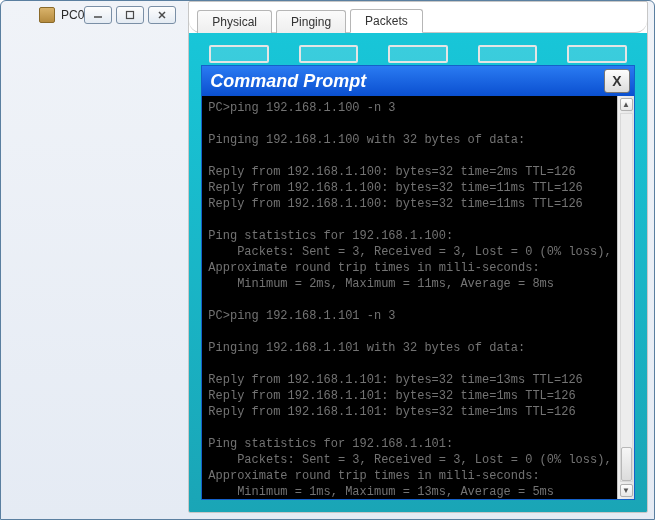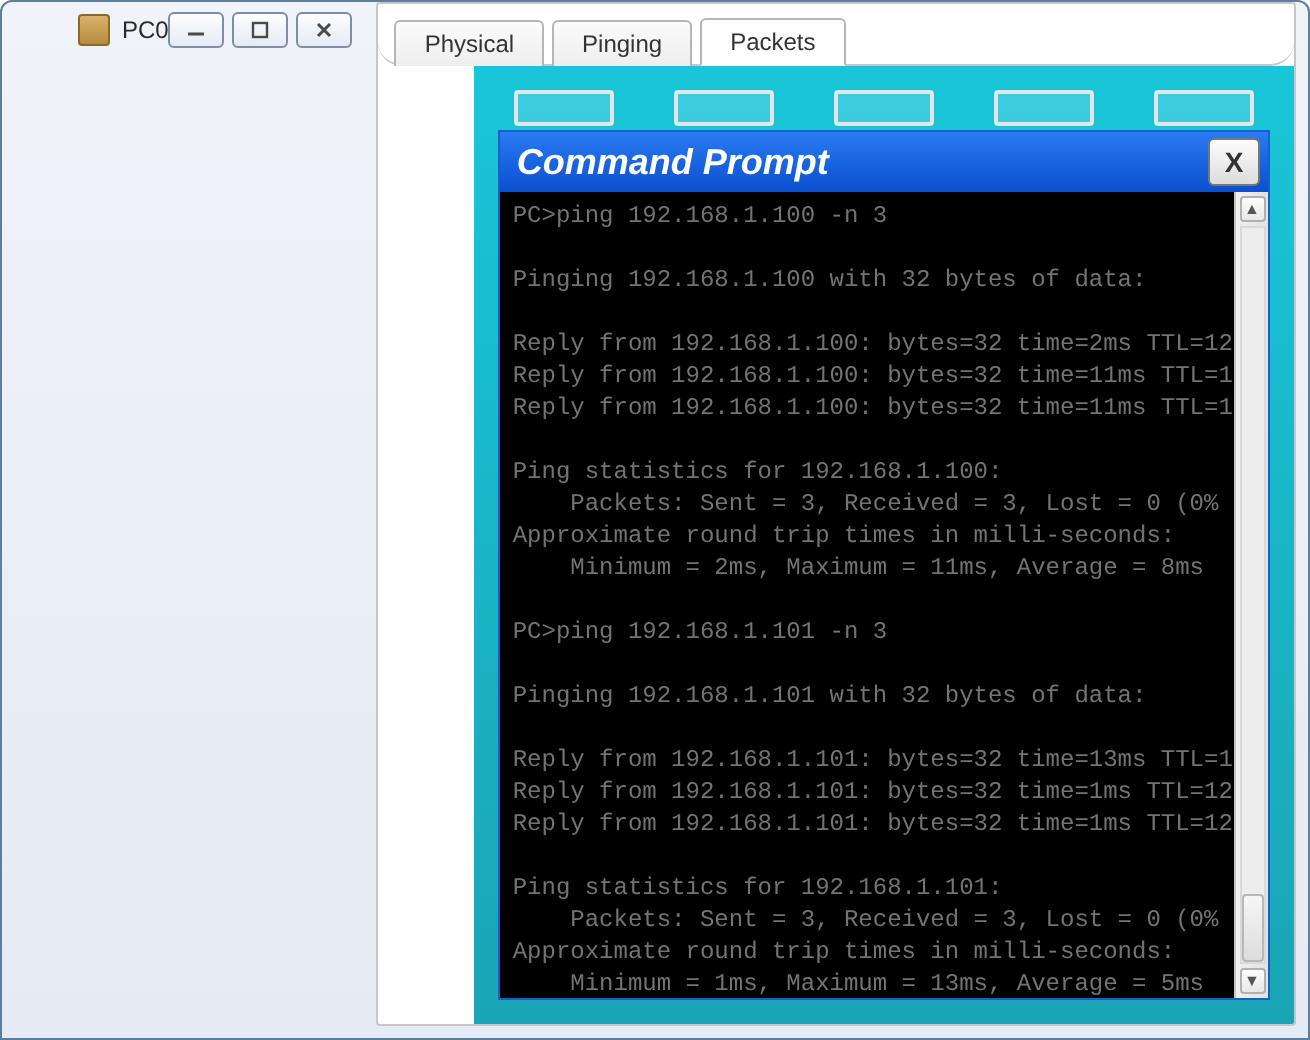--- a/index.html
+++ b/index.html
@@ -9,21 +9,21 @@
   .titlebar-left { display:flex; align-items:center; gap:6px; }
   .app-icon { width:16px; height:16px; background: linear-gradient(#d9b36b,#b58b3f); border:1px solid #8a6a2a; border-radius:2px; }
   .title-text { font-size:12px; color:#2a2a2a; }
   .win-controls { display:flex; gap:4px; }
   .win-btn { width:28px; height:18px; border:1px solid #7a8fa6; border-radius:3px; background:linear-gradient(#fdfdfd,#e4ebf3); display:flex; align-items:center; justify-content:center; font-size:10px; color:#4a4a4a; cursor:default; }
   .win-btn svg { display:block; }
   .client { flex:1; background:#fff; border:1px solid #c7c7c7; margin:0 6px 6px 6px; border-radius:2px; display:flex; flex-direction:column; overflow:hidden; }
   .tabstrip { display:flex; align-items:flex-end; padding:6px 8px 0 8px; gap:4px; background:#fff; border-bottom:1px solid #c7c7c7;border-radius:12px; }
   .tab { padding:4px 14px; border:1px solid #b6b6b6; border-bottom:none; border-radius:3px 3px 0 0; background:linear-gradient(#fbfbfb,#eee); font-size:12px; color:#333; cursor:default; position:relative; top:1px; }
   .tab.active { background:#fff; border-bottom:1px solid #fff; }
-  .stage { flex:1; background:linear-gradient(#18c6d8,#1aa5b6); padding:12px; position:relative; overflow:hidden;margin-left:48px; }
+  .stage { flex:1; background:linear-gradient(#18c6d8,#1aa5b6); padding:12px; position:relative; overflow:hidden; }
   .thumb-row { display:flex; gap:30px; padding:0 8px 6px 8px; }
   .thumb { flex:1; height:18px; border:2px solid #e5e5e5; border-radius:2px; background:rgba(255,255,255,0.15); }
   .cmd-window { position:absolute; left:12px; right:12px; top:32px; bottom:12px; border:1px solid #1461c9; background:#000; display:flex; flex-direction:column; }
   .cmd-title { height:30px; background:linear-gradient(#2a7bf2,#0a4fd0); display:flex; align-items:center; justify-content:space-between; padding:0 4px 0 8px; }
   .cmd-title-text { color:#fff; font-weight:bold; font-size:18px; font-style:italic; font-family:"Segoe UI","Trebuchet MS",sans-serif; }
   .cmd-close { width:26px; height:24px; border:1px solid #777; border-radius:3px; background:linear-gradient(#fdfdfd,#dcdcdc); display:flex; align-items:center; justify-content:center; font-size:14px; color:#333; font-weight:bold; cursor:default; }
   .cmd-body { flex:1; display:flex; overflow:hidden; }
   .terminal { flex:1; background:#000; color:#737373; font-family:"Courier New",monospace; font-size:12px; line-height:16px; padding:4px 6px; white-space:pre; overflow:hidden; }
   .vscroll { width:17px; background:linear-gradient(90deg,#f0f0f0,#e3e3e3); border-left:1px solid #c4c4c4; display:flex; flex-direction:column; justify-content:space-between; align-items:center; padding:2px 0; }
   .vscroll .arrow { width:13px; height:13px; border:1px solid #b0b0b0; border-radius:2px; background:linear-gradient(#fdfdfd,#e7e7e7); font-size:8px; display:flex; align-items:center; justify-content:center; color:#555; }

